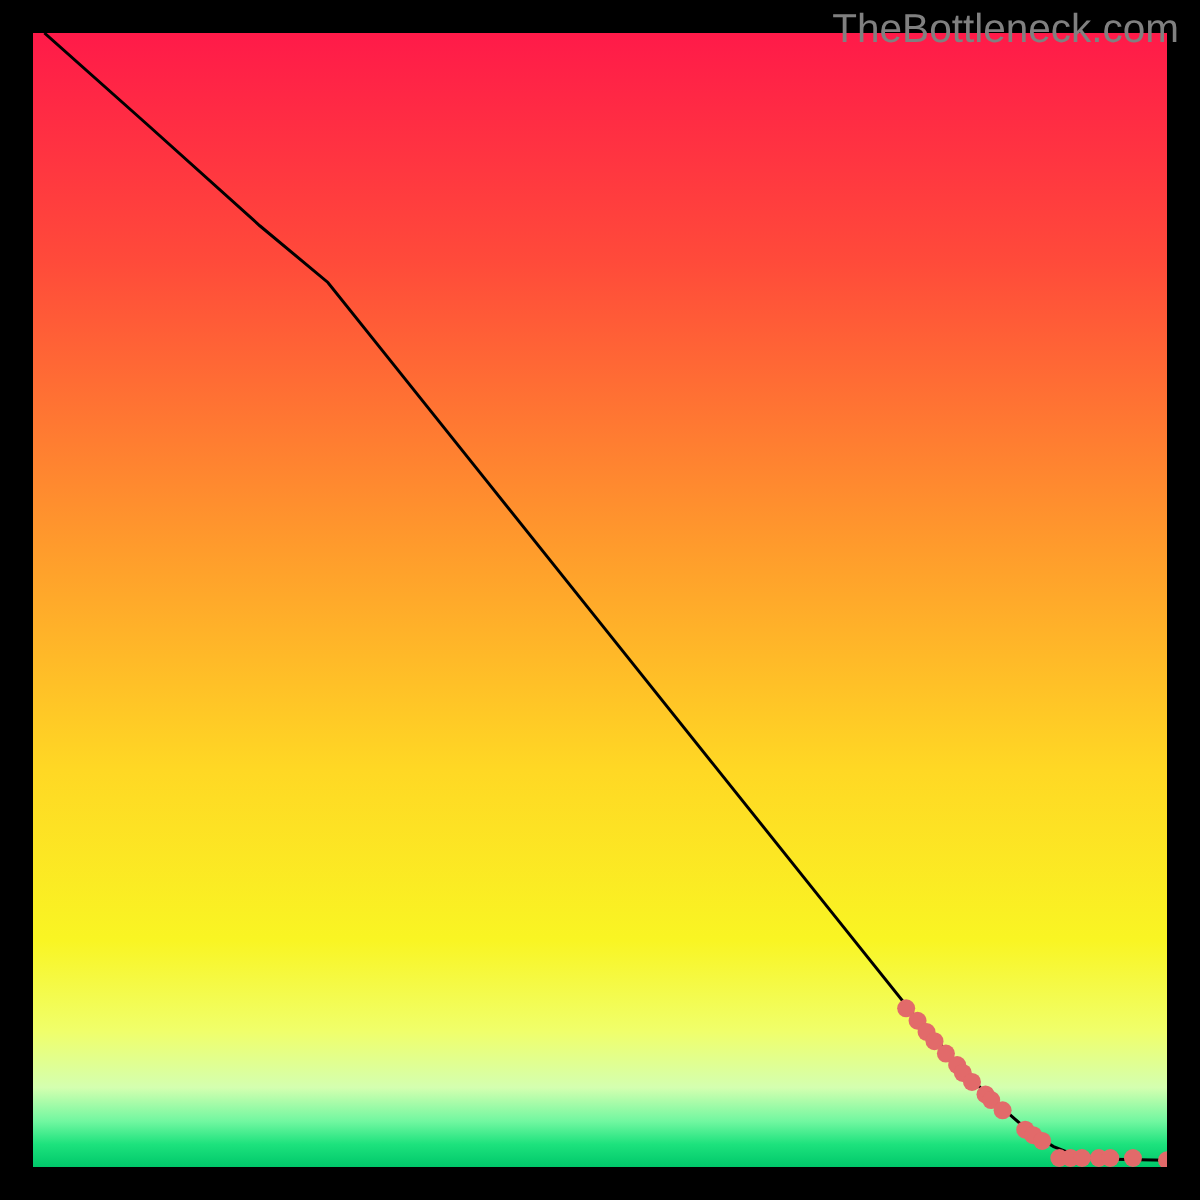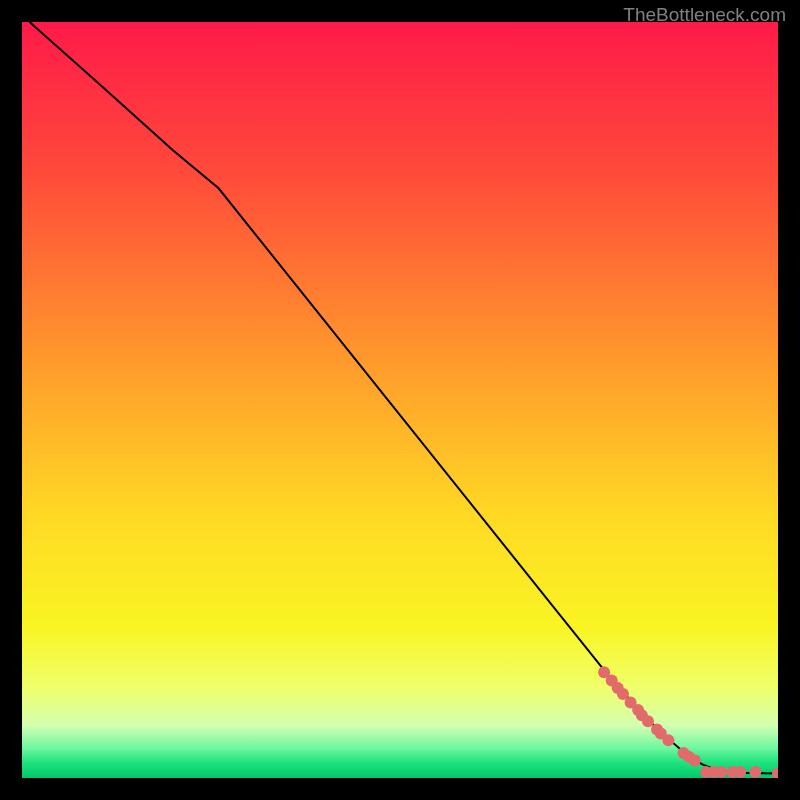--- a/index.html
+++ b/index.html
@@ -17,21 +17,21 @@
     top: 22px;
     width: 756px;
     height: 756px;
     background: #000;
   }
   .watermark {
     position: absolute;
     top: 4px;
     right: 14px;
     color: #808080;
-    font-size: 19px;
+    font-size: 27px;
     font-weight: 400;
     letter-spacing: 0px;
   }
   svg { display: block; }
 </style>
 </head>
 <body>
 
 <div class="frame">
   <svg class="plot-svg" width="756" height="756" viewBox="0 0 756 756">

